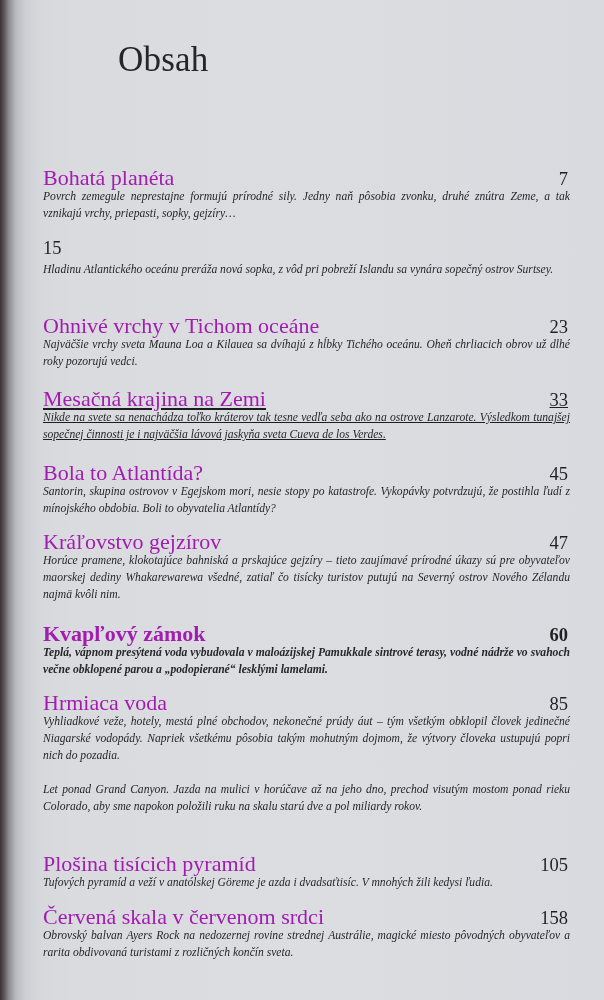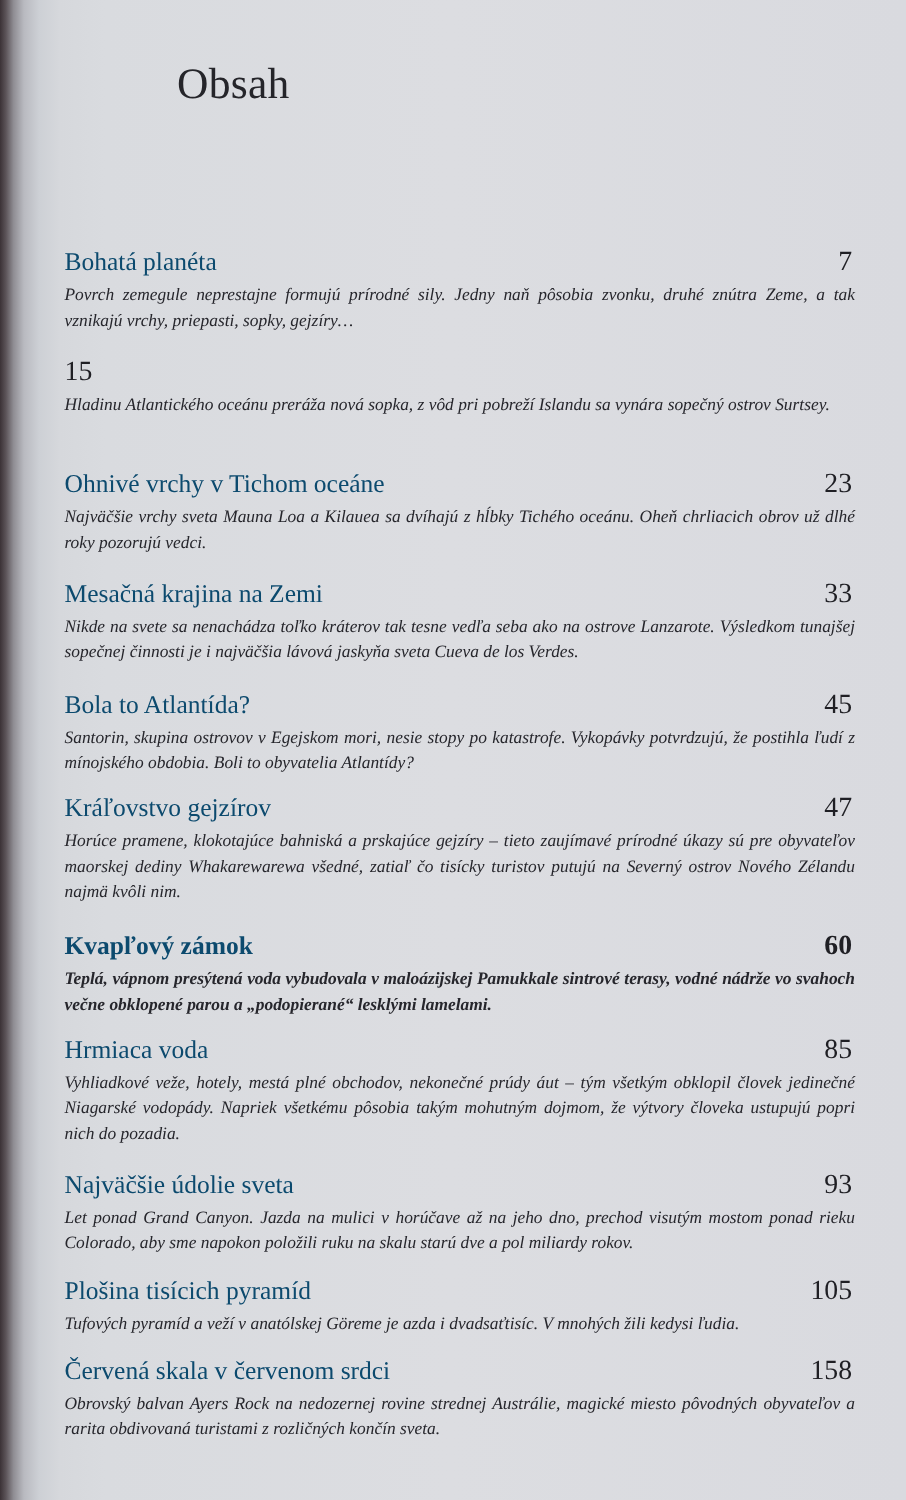--- a/index.html
+++ b/index.html
@@ -19,21 +19,21 @@
     .page {
       position: absolute;
       left: 0; top: 0;
       width: 604px; height: 1000px;
     }
     .title {
       position: absolute;
       left: 118px;
       top: 40px;
       font-family: "Liberation Serif", "DejaVu Serif", serif;
-      font-size: 29px;
+      font-size: 35px;
       font-weight: normal;
       color: #25252a;
       margin: 0;
       letter-spacing: 0.2px;
     }
     .toc {
       position: absolute;
       left: 43px;
       top: 165px;
       width: 527px;
@@ -45,22 +45,22 @@
       width: 527px;
     }
     .entry-head {
       display: flex;
       justify-content: space-between;
       align-items: baseline;
       height: 22px;
     }
     .entry-title {
       font-family: "Liberation Serif", "DejaVu Serif", serif;
-      font-size: 17px;
-      color: #0c4a6e;
+      font-size: 22px;
+      color: #a21caf;
       white-space: nowrap;
     }
     .entry-page {
       font-family: "Liberation Serif", "DejaVu Serif", serif;
       font-size: 18.5px;
       color: #1f1f24;
       padding-right: 2px;
     }
     .entry-desc {
       font-family: "Liberation Serif", "DejaVu Serif", serif;
@@ -96,21 +96,21 @@
     </div>
 
     <div class="entry" style="top:148px;">
       <div class="entry-head">
         <span class="entry-title">Ohnivé vrchy v Tichom oceáne</span>
         <span class="entry-page">23</span>
       </div>
       <div class="entry-desc">Najväčšie vrchy sveta Mauna Loa a Kilauea sa dvíhajú z hĺbky Tichého oceánu. Oheň chrliacich obrov už dlhé roky pozorujú vedci.</div>
     </div>
 
-    <div class="entry" style="top:221px;">
+    <div class="entry" style="top:221px;text-decoration:underline;">
       <div class="entry-head">
         <span class="entry-title">Mesačná krajina na Zemi</span>
         <span class="entry-page">33</span>
       </div>
       <div class="entry-desc">Nikde na svete sa nenachádza toľko kráterov tak tesne vedľa seba ako na ostrove Lanzarote. Výsledkom tunajšej sopečnej činnosti je i najväčšia lávová jaskyňa sveta Cueva de los Verdes.</div>
     </div>
 
     <div class="entry" style="top:295px;">
       <div class="entry-head">
         <span class="entry-title">Bola to Atlantída?</span>
@@ -137,24 +137,20 @@
 
     <div class="entry" style="top:525px;">
       <div class="entry-head">
         <span class="entry-title">Hrmiaca voda</span>
         <span class="entry-page">85</span>
       </div>
       <div class="entry-desc">Vyhliadkové veže, hotely, mestá plné obchodov, nekonečné prúdy áut – tým všetkým obklopil človek jedinečné Niagarské vodopády. Napriek všetkému pôsobia takým mohutným dojmom, že výtvory človeka ustupujú popri nich do pozadia.</div>
     </div>
 
     <div class="entry" style="top:615px;">
-      <div class="entry-head">
-        <span class="entry-title">Najväčšie údolie sveta</span>
-        <span class="entry-page">93</span>
-      </div>
       <div class="entry-desc">Let ponad Grand Canyon. Jazda na mulici v horúčave až na jeho dno, prechod visutým mostom ponad rieku Colorado, aby sme napokon položili ruku na skalu starú dve a pol miliardy rokov.</div>
     </div>
 
     <div class="entry" style="top:686px;">
       <div class="entry-head">
         <span class="entry-title">Plošina tisícich pyramíd</span>
         <span class="entry-page">105</span>
       </div>
       <div class="entry-desc">Tufových pyramíd a veží v anatólskej Göreme je azda i dvadsaťtisíc. V mnohých žili kedysi ľudia.</div>
     </div>

